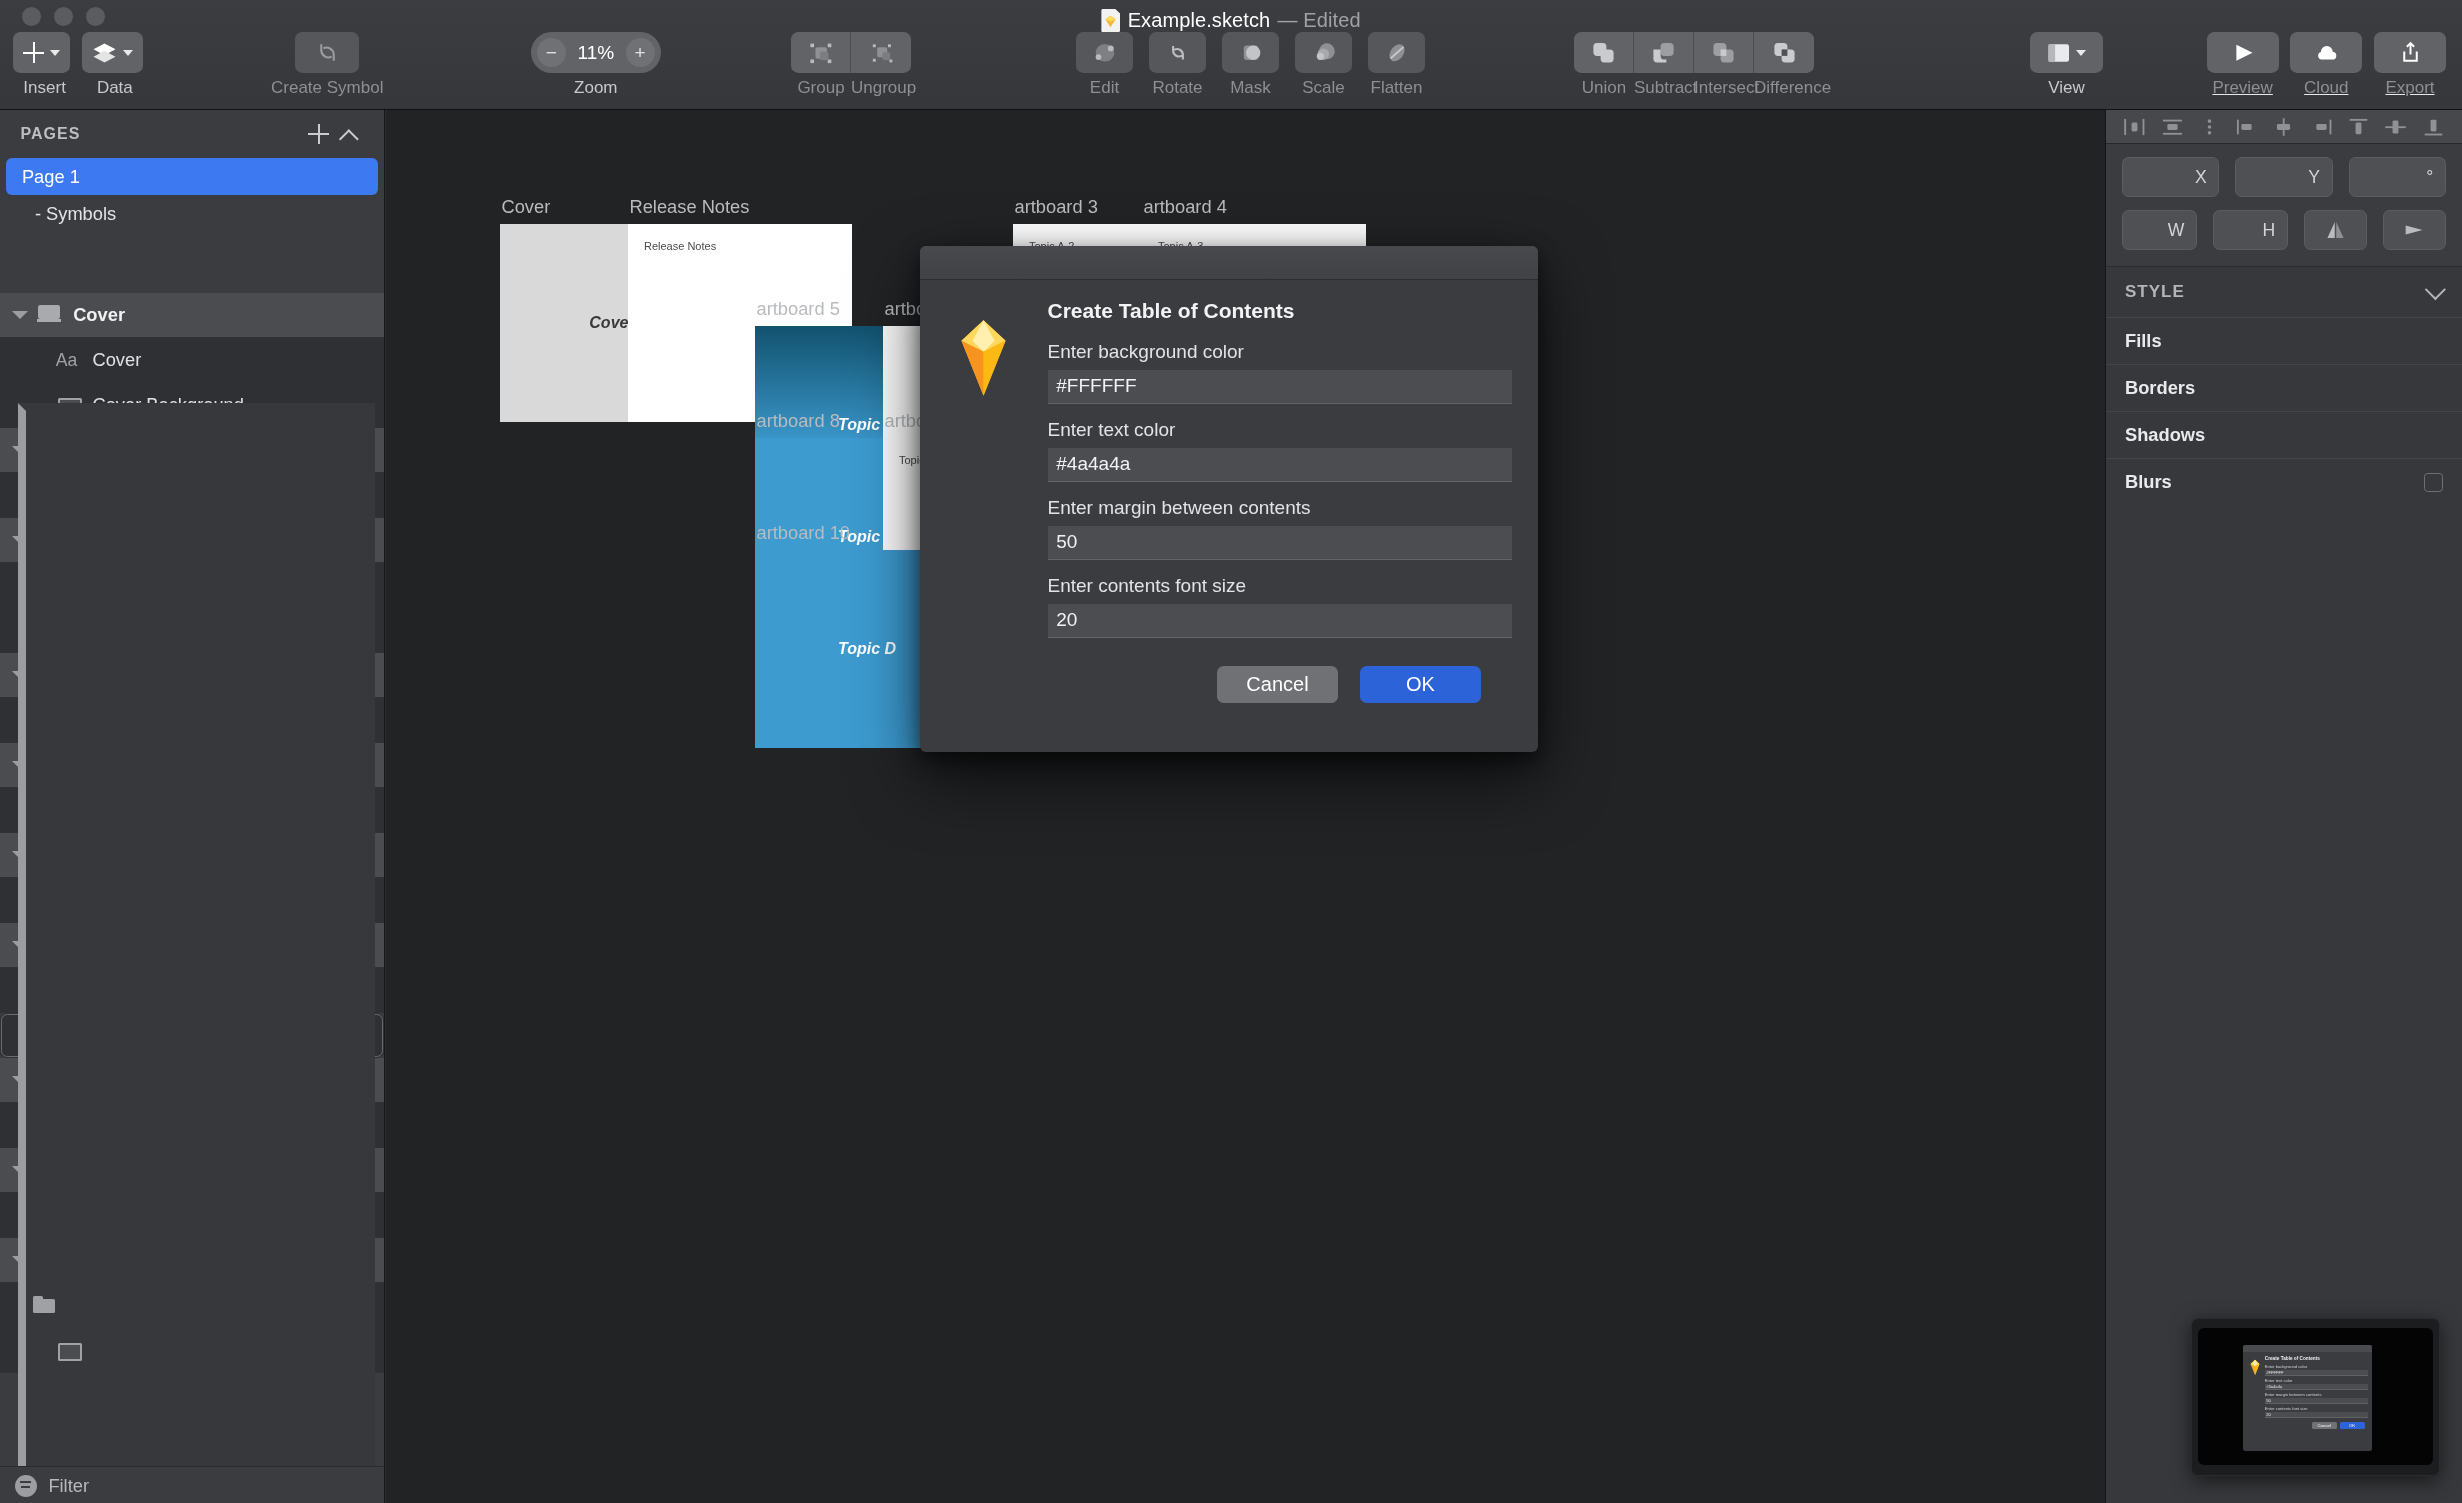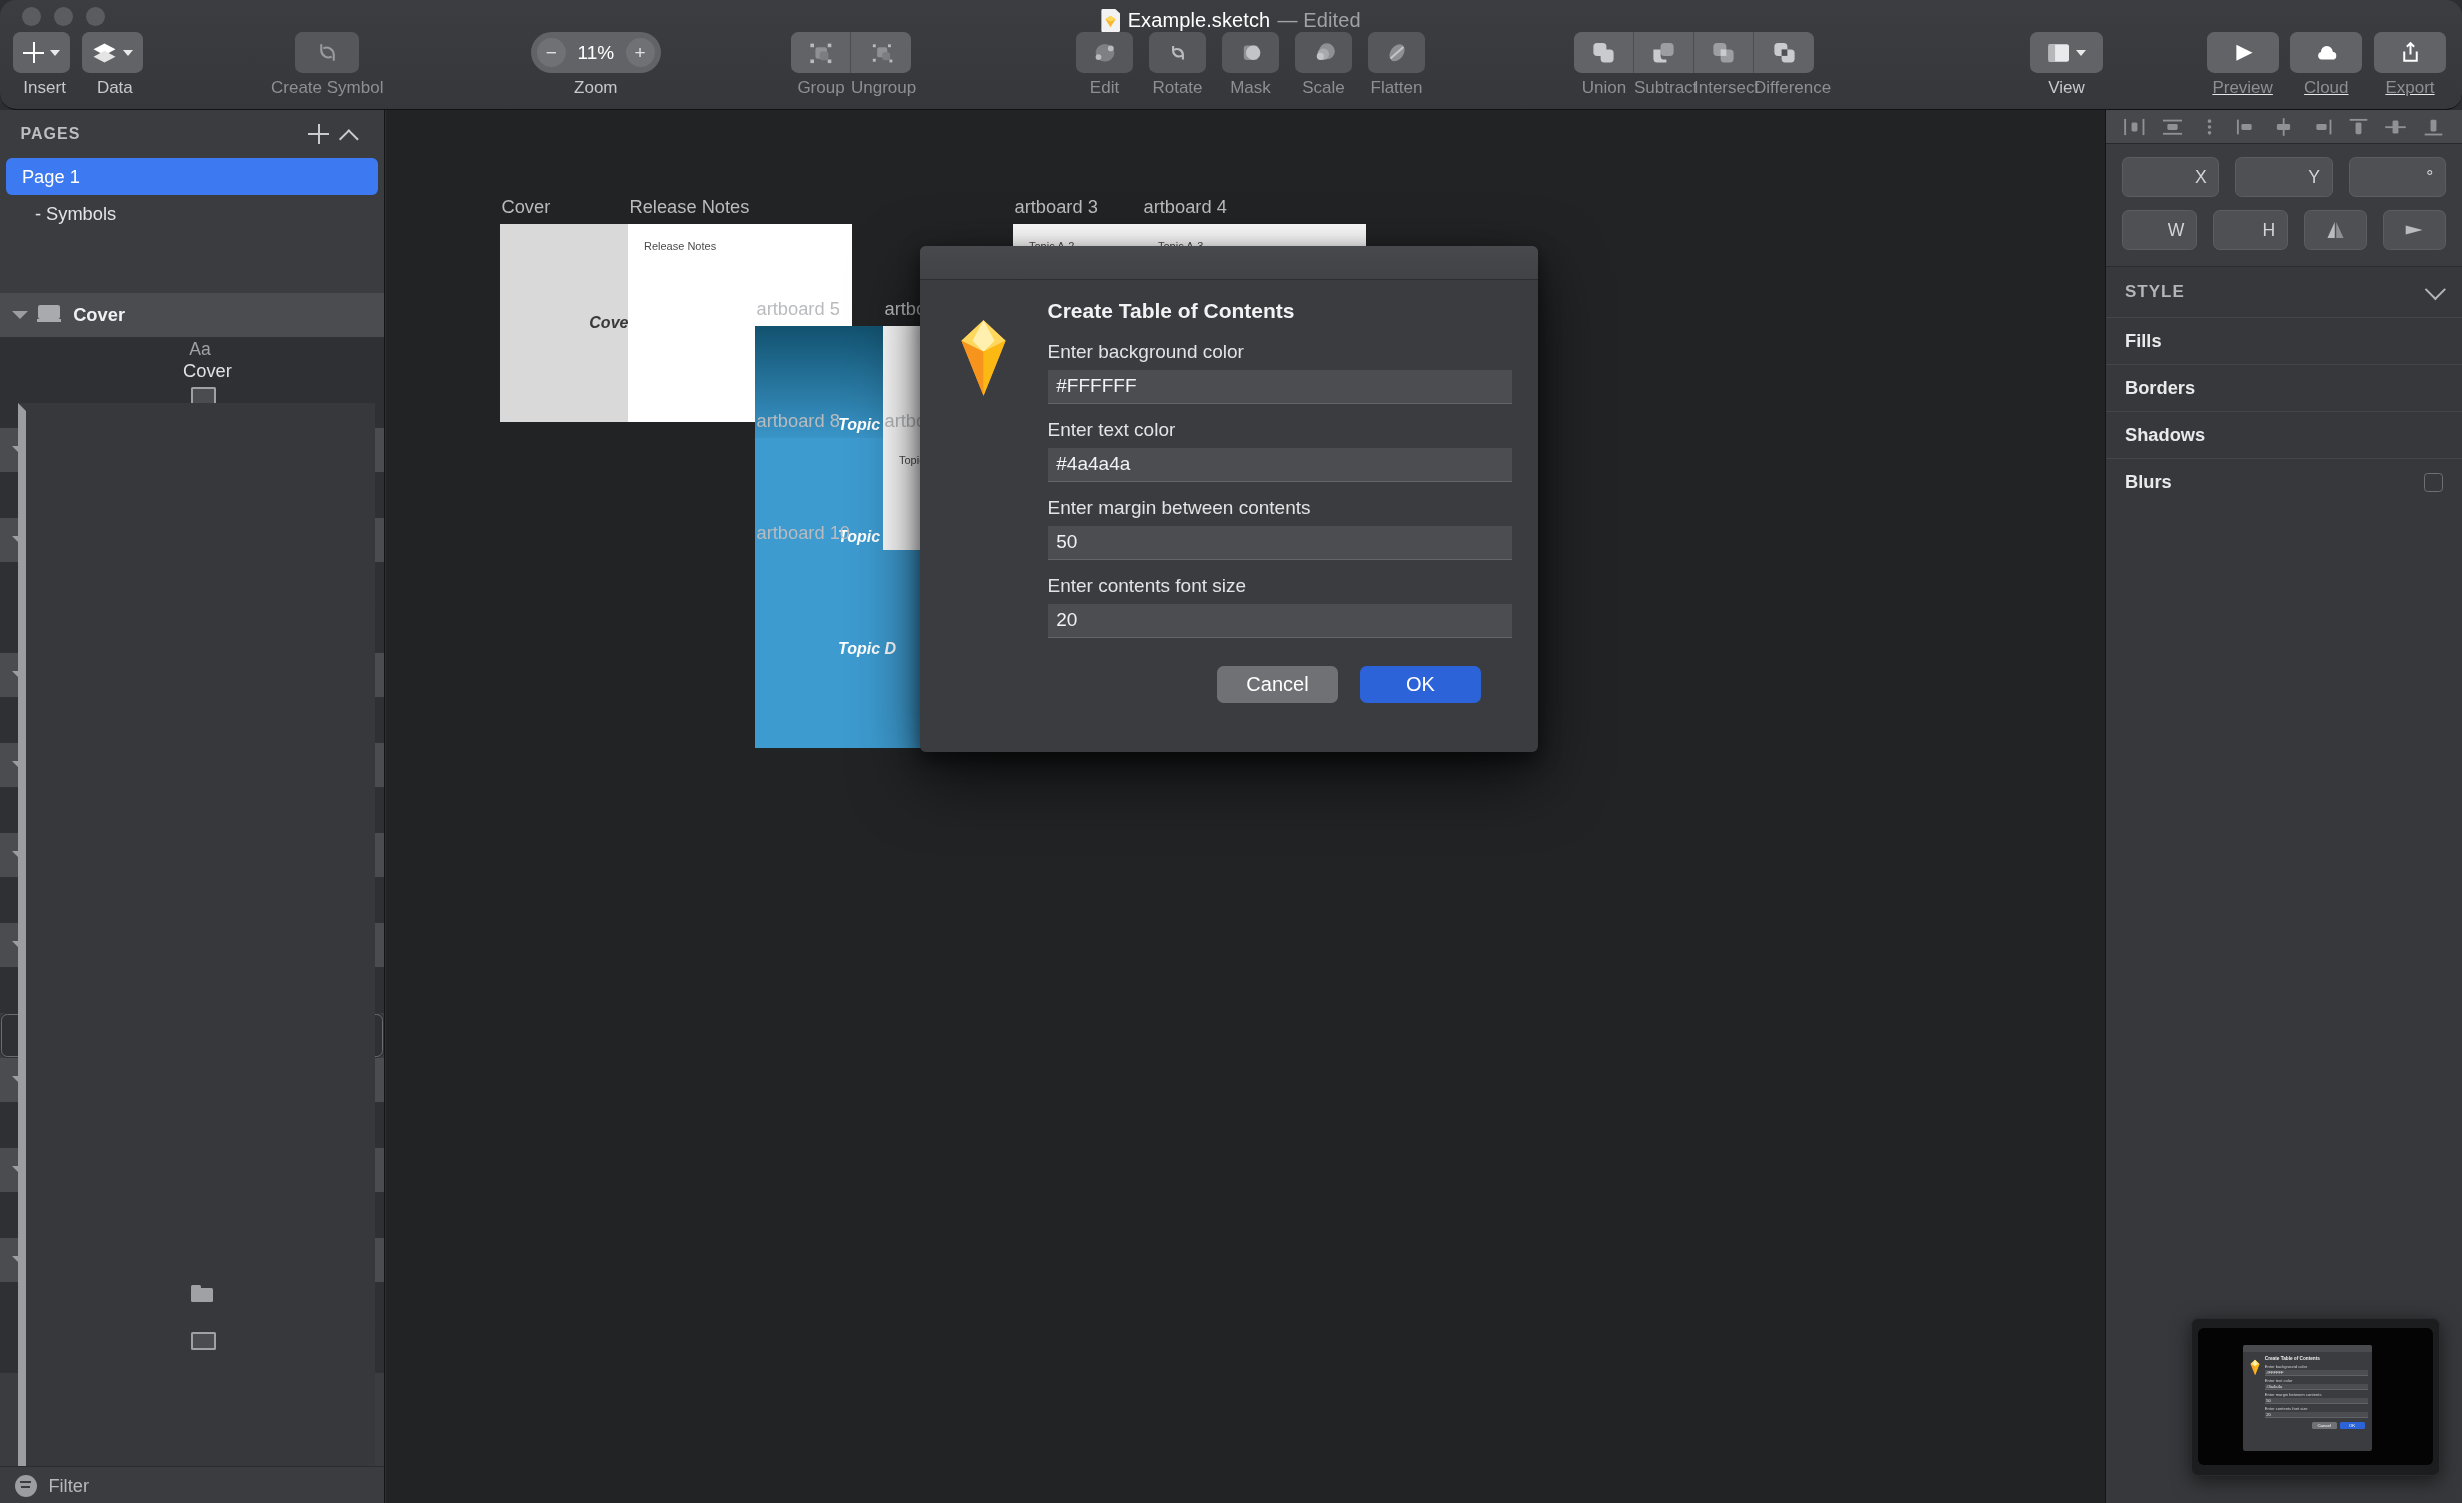--- a/index.html
+++ b/index.html
@@ -10,21 +10,20 @@
     color:#e8e8e8;
     -webkit-font-smoothing:antialiased;
   }
   .app { position:relative; width:2462px; height:1504px; overflow:hidden; }
 
   
   .toolbar {
     position:absolute; left:0; top:0; width:2462px; height:110px;
     background:linear-gradient(180deg,#3b3d41 0%,#35373a 100%);
     border-bottom:1.5px solid #111214;
-    border-radius:16px;
   }
   .traffic { position:absolute; left:22px; top:7.3px; display:flex; gap:13px; }
   .traffic span { width:19px; height:19px; border-radius:50%; background:#5a5c60; display:block; }
 
   .win-title {
     position:absolute; left:0; right:0; top:5.9px; height:29px;
     display:flex; align-items:center; justify-content:center; gap:7.3px;
     font-size:20px; color:#ffffff; letter-spacing:0.1px;
   }
   .win-title .edited { color:#a0a2a5; }
@@ -82,21 +81,21 @@
               border-radius:5.9px; font-size:18.3px; }
   .page-row.sel { background:#3d79f0; color:#fff; }
   .page-row.sub { color:#e3e4e6; padding-left:29px; }
 
   .pages-pane { height:183px; }
   .layers-pane { position:absolute; left:0; right:0; top:183px; bottom:38px; overflow:hidden; }
 
   .layer-row { height:45px; display:flex; align-items:center; padding-left:11.7px; font-size:18.3px;
                border-bottom:0.7px solid #2f3134; }
   .layer-row.artboard { background:#4a4c50; font-weight:bold; color:#f0f1f2; }
-  .layer-row.child { background:#2e3033; color:#e0e1e3;flex-direction:column; }
+  .layer-row.child { background:#2e3033; color:#e0e1e3; }
   .layer-row.selbox { outline:1.5px solid #6a6c70; outline-offset:-2.2px; border-radius:7.3px; }
   .tri { width:0;height:0;margin-right:8.8px; }
   .tri.down { border-left:8px solid transparent;border-right:8px solid transparent;border-top:8.8px solid #9b9da0; }
   .tri.right { border-top:8px solid transparent;border-bottom:8px solid transparent;border-left:8.8px solid #9b9da0; }
   .tri.none { width:16px;height:0.7px;margin-right:8.8px; }
   .ic { width:25px; height:22px; margin-right:11.7px; position:relative; flex:none; }
   .ic.artboard-ic:before{content:"";position:absolute;left:1.5px;top:0.7px;width:22px;height:14px;background:#a8aaad;border-radius:2.2px;}
   .ic.artboard-ic:after{content:"";position:absolute;left:0.7px;top:15.4px;width:23.5px;height:2.2px;background:#a8aaad;}
   .ic.folder-ic:before{content:"";position:absolute;left:1.5px;top:2.2px;width:10.3px;height:3.7px;background:#9fa1a4;border-radius:1.5px 1.5px 0 0;}
   .ic.folder-ic:after{content:"";position:absolute;left:1.5px;top:5.1px;width:22px;height:14px;background:#9fa1a4;border-radius:1.5px;}

